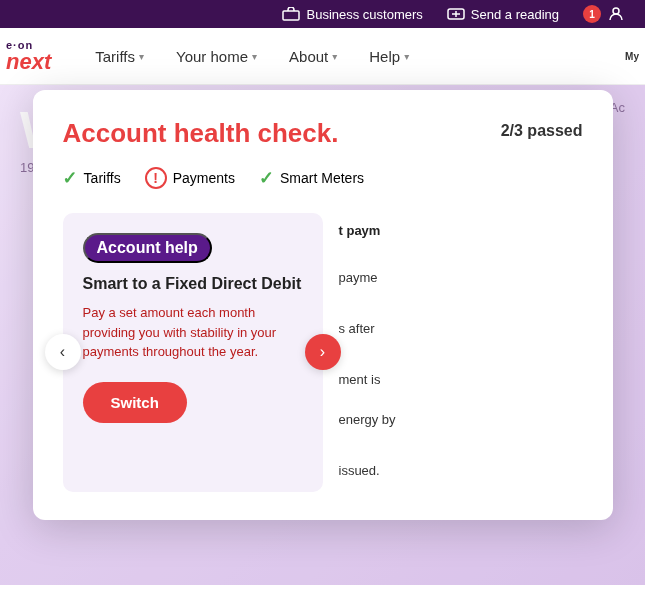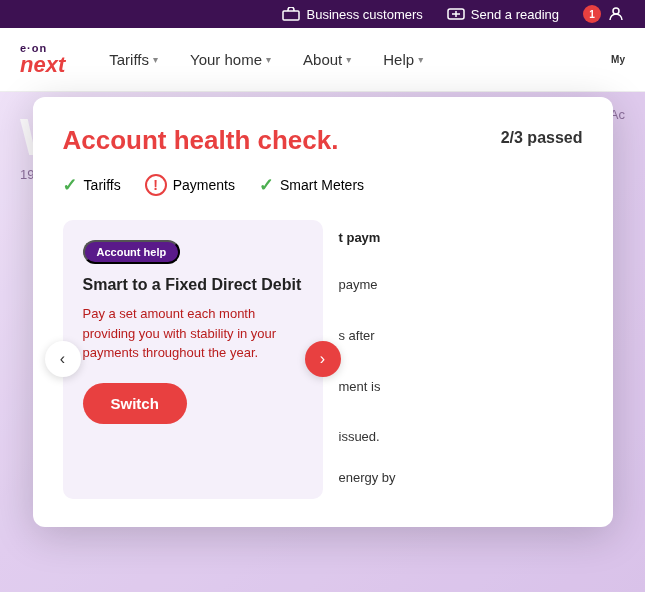--- a/index.html
+++ b/index.html
@@ -45,24 +45,24 @@
       font-size: 10px;
       display: flex;
       align-items: center;
       justify-content: center;
       font-weight: bold;
     }
 
     
     .nav-bar {
       background: white;
-      height: 64px;
-      display: flex;
-      align-items: center;
-      padding: 0 20px;
+      height: 57px;
+      display: flex;
+      align-items: center;
+      padding: 0 6px;
       gap: 0;
       border-bottom: 1px solid #eee;
     }
     .logo-area {
       margin-right: 30px;
     }
     .logo {
       display: flex;
       flex-direction: column;
       line-height: 1;
@@ -224,21 +224,21 @@
     .account-card {
       background: #f5f0fa;
       border-radius: 10px;
       padding: 20px 20px 24px 20px;
       width: 260px;
       flex-shrink: 0;
     }
     .account-help-badge {
       background: #5a1a8a;
       color: white;
-      font-size: 11px;
+      font-size: 16px;
       font-weight: 600;
       padding: 4px 12px;
       border-radius: 20px;
       display: inline-block;
       margin-bottom: 12px;
     }
     .card-title {
       font-size: 16px;
       font-weight: 800;
       color: #222;
@@ -404,20 +404,20 @@
           <div class="arrow-btn-left">‹</div>
           
           <div class="arrow-btn-right">›</div>
         </div>
 
         <div class="right-content">
           <div class="payment-label">t paym</div>
           <div class="payment-text">payme</div>
           <div class="payment-text">s after</div>
           <div class="payment-text">ment is</div>
+          <div class="payment-text" style="margin-top:20px;">energy by</div>
           <div class="payment-text">issued.</div>
-          <div class="payment-text" style="margin-top:20px;">energy by</div>
         </div>
       </div>
 
     </div>
   </div>
 </div>
 
 </body></html>

